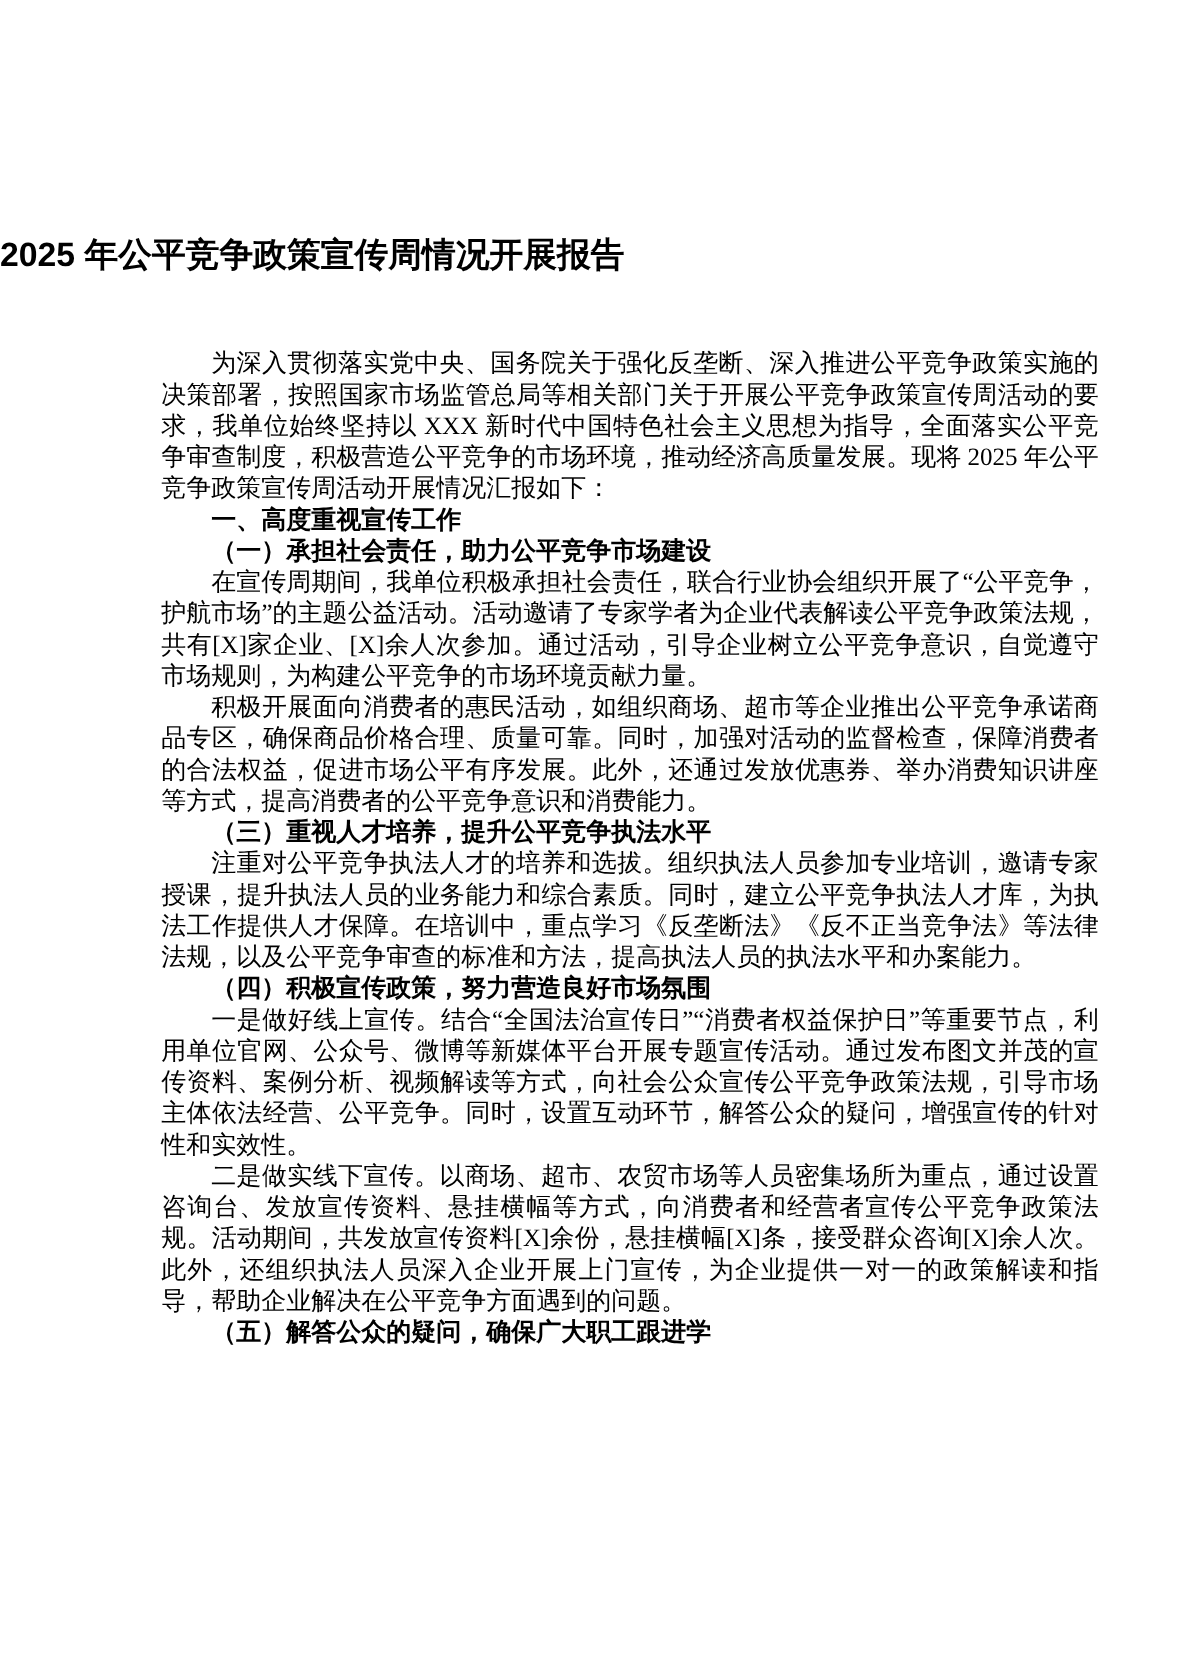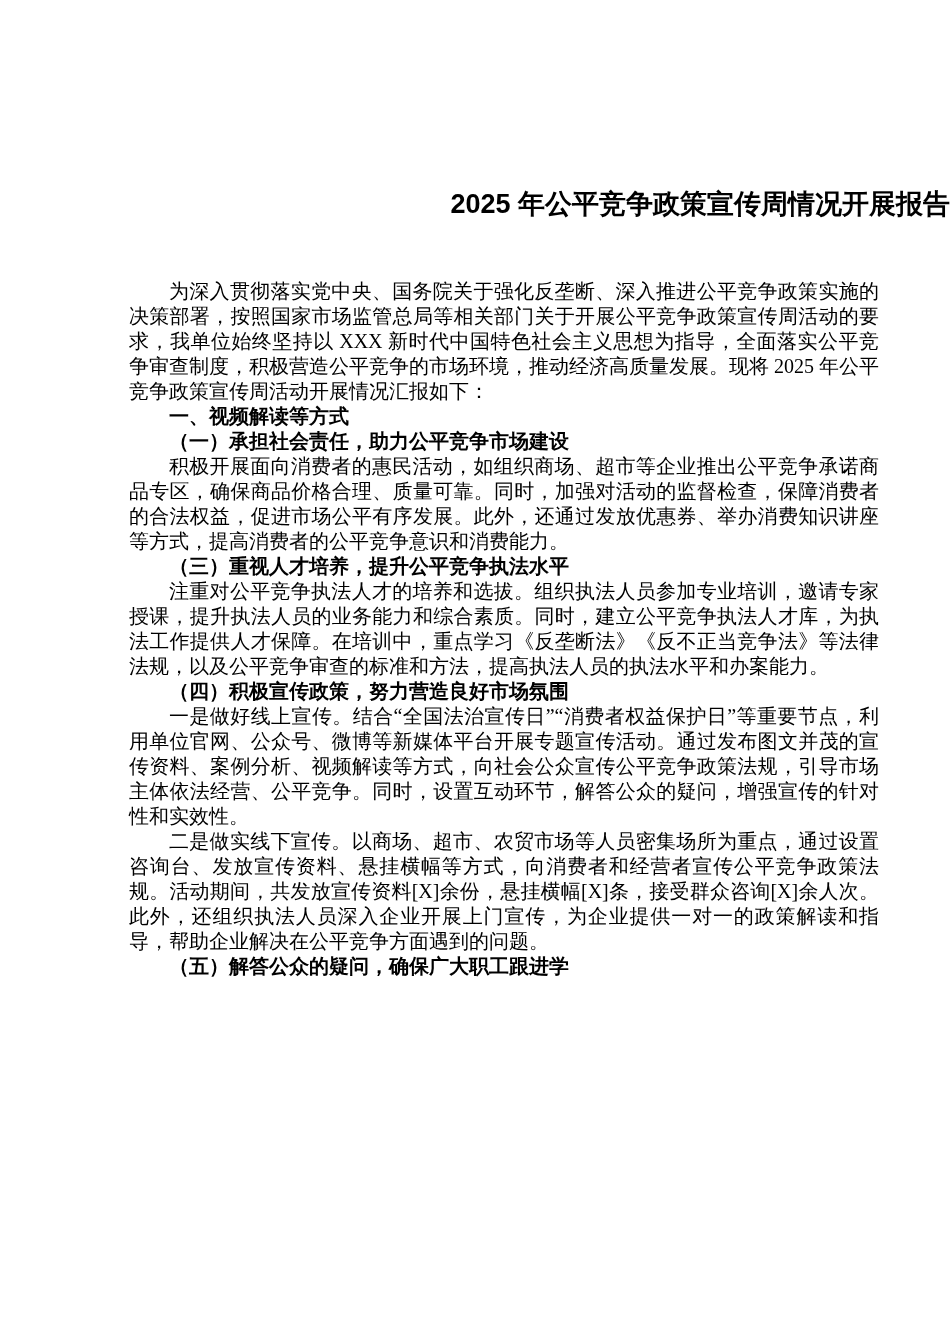--- a/index.html
+++ b/index.html
@@ -15,21 +15,21 @@
     color: #000000;
     overflow: hidden;
   }
   .doc-title {
     margin: 0;
     padding-top: 186px;
     font-family: "Liberation Sans", "DejaVu Sans", sans-serif;
     font-weight: 700;
     font-size: 27px;
     line-height: 36px;
-    text-align: right;
+    text-align: left;
     color: #000000;
   }
   .doc-body {
     padding: 57px 71px 0 129px;
     font-family: "Liberation Serif", "DejaVu Serif", serif;
     font-size: 20px;
     line-height: 25px;
     text-align: justify;
     text-justify: inter-ideograph;
     color: #000000;
@@ -43,22 +43,23 @@
     font-weight: 700;
   }
 </style>
 </head>
 <body>
 
 <div class="page">
   <h1 class="doc-title">2025 年公平竞争政策宣传周情况开展报告</h1>
   <div class="doc-body" id="doc-body">
       <p class="block paragraph">为深入贯彻落实党中央、国务院关于强化反垄断、深入推进公平竞争政策实施的决策部署，按照国家市场监管总局等相关部门关于开展公平竞争政策宣传周活动的要求，我单位始终坚持以 XXX 新时代中国特色社会主义思想为指导，全面落实公平竞争审查制度，积极营造公平竞争的市场环境，推动经济高质量发展。现将 2025 年公平竞争政策宣传周活动开展情况汇报如下：</p>
-      <p class="block heading1">一、视频解读等方式</p>
+      <p class="block heading1">一、高度重视宣传工作</p>
       <p class="block heading2">（一）承担社会责任，助力公平竞争市场建设</p>
+      <p class="block paragraph">在宣传周期间，我单位积极承担社会责任，联合行业协会组织开展了“公平竞争，护航市场”的主题公益活动。活动邀请了专家学者为企业代表解读公平竞争政策法规，共有[X]家企业、[X]余人次参加。通过活动，引导企业树立公平竞争意识，自觉遵守市场规则，为构建公平竞争的市场环境贡献力量。</p>
       <p class="block paragraph">积极开展面向消费者的惠民活动，如组织商场、超市等企业推出公平竞争承诺商品专区，确保商品价格合理、质量可靠。同时，加强对活动的监督检查，保障消费者的合法权益，促进市场公平有序发展。此外，还通过发放优惠券、举办消费知识讲座等方式，提高消费者的公平竞争意识和消费能力。</p>
       <p class="block heading2">（三）重视人才培养，提升公平竞争执法水平</p>
       <p class="block paragraph">注重对公平竞争执法人才的培养和选拔。组织执法人员参加专业培训，邀请专家授课，提升执法人员的业务能力和综合素质。同时，建立公平竞争执法人才库，为执法工作提供人才保障。在培训中，重点学习《反垄断法》《反不正当竞争法》等法律法规，以及公平竞争审查的标准和方法，提高执法人员的执法水平和办案能力。</p>
       <p class="block heading2">（四）积极宣传政策，努力营造良好市场氛围</p>
       <p class="block paragraph">一是做好线上宣传。结合“全国法治宣传日”“消费者权益保护日”等重要节点，利用单位官网、公众号、微博等新媒体平台开展专题宣传活动。通过发布图文并茂的宣传资料、案例分析、视频解读等方式，向社会公众宣传公平竞争政策法规，引导市场主体依法经营、公平竞争。同时，设置互动环节，解答公众的疑问，增强宣传的针对性和实效性。</p>
       <p class="block paragraph">二是做实线下宣传。以商场、超市、农贸市场等人员密集场所为重点，通过设置咨询台、发放宣传资料、悬挂横幅等方式，向消费者和经营者宣传公平竞争政策法规。活动期间，共发放宣传资料[X]余份，悬挂横幅[X]条，接受群众咨询[X]余人次。此外，还组织执法人员深入企业开展上门宣传，为企业提供一对一的政策解读和指导，帮助企业解决在公平竞争方面遇到的问题。</p>
       <p class="block heading2">（五）解答公众的疑问，确保广大职工跟进学</p>
     </div>
 </div>
 

